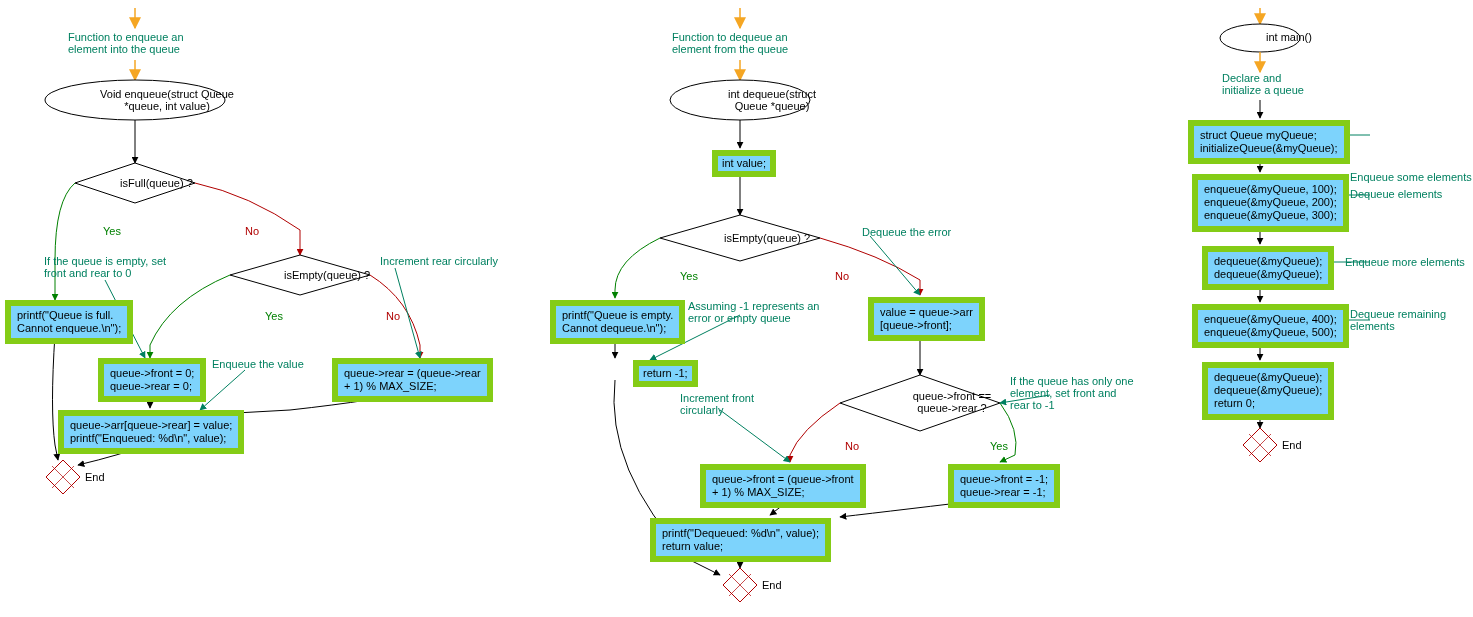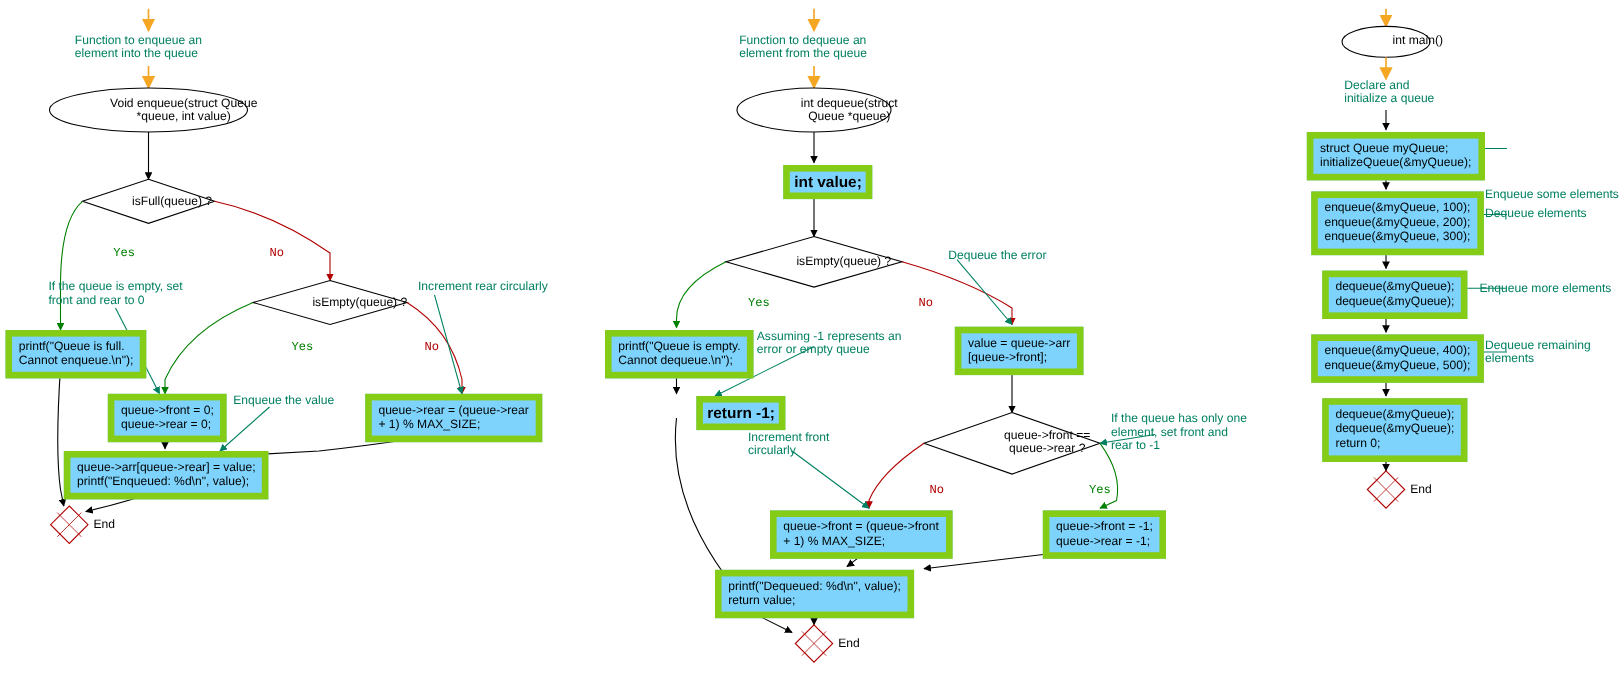--- a/index.html
+++ b/index.html
@@ -27,22 +27,21 @@
     position: absolute;
     background: #7dd3fc;
     border: 6px solid #84cc16;
     padding: 3px 6px;
     line-height: 1.2;
     font-size: 11px;
     white-space: pre;
   }
   .node.small {
     padding: 1px 4px;
-    font-size: 14px;
-    font-weight: bold;
+    font-size: 11px;
   }
   
   .decision-label {
     position: absolute;
     font-size: 11px;
     text-align: center;
     white-space: pre;
     pointer-events: none;
     margin-left: 32px;
   }
@@ -50,21 +49,20 @@
   .annot {
     position: absolute;
     font-size: 11px;
     color: #008060;
     white-space: pre;
   }
   .branch {
     position: absolute;
     font-size: 11px;
     white-space: pre;
-    font-family: Liberation Mono, monospace;
   }
   .branch.yes { color: #008000; }
   .branch.no  { color: #b00000; }
 </style>
 </head>
 <body>
 
 <div class="canvas">
 
 <svg class="layer" viewBox="0 0 1473 617">

